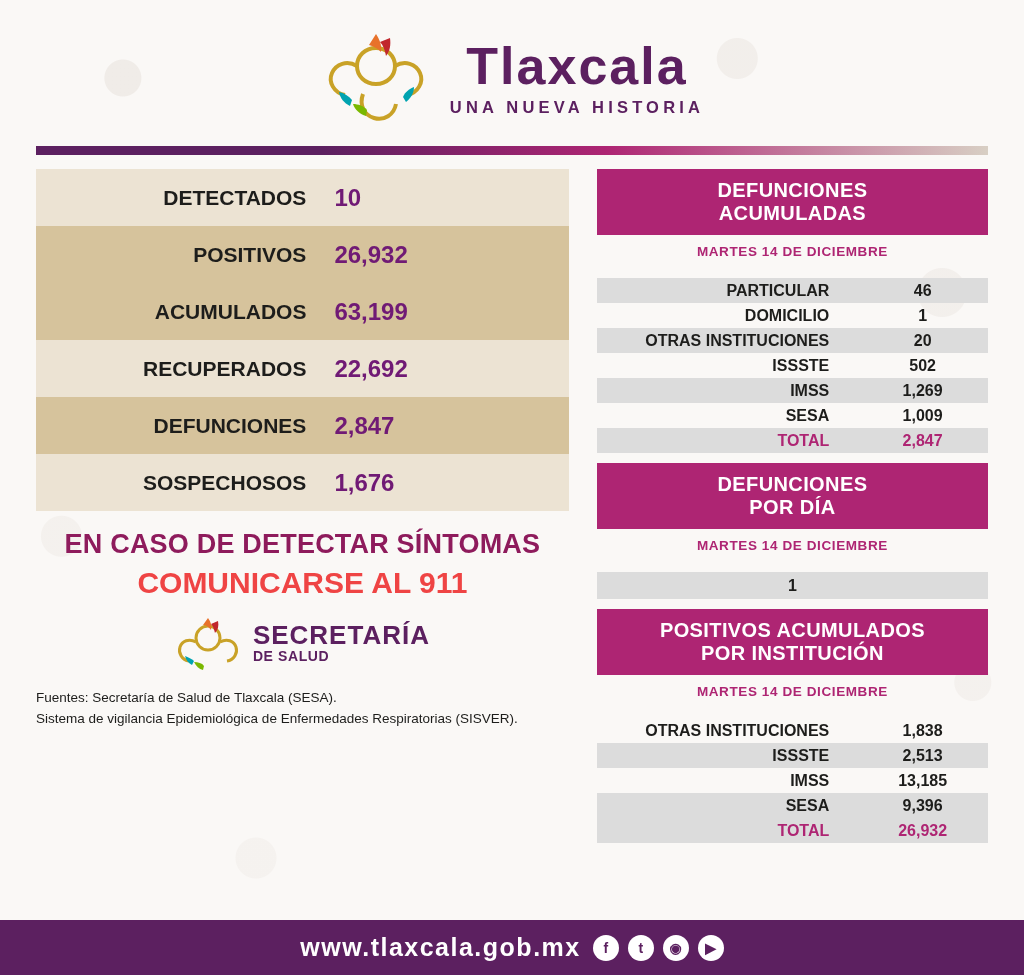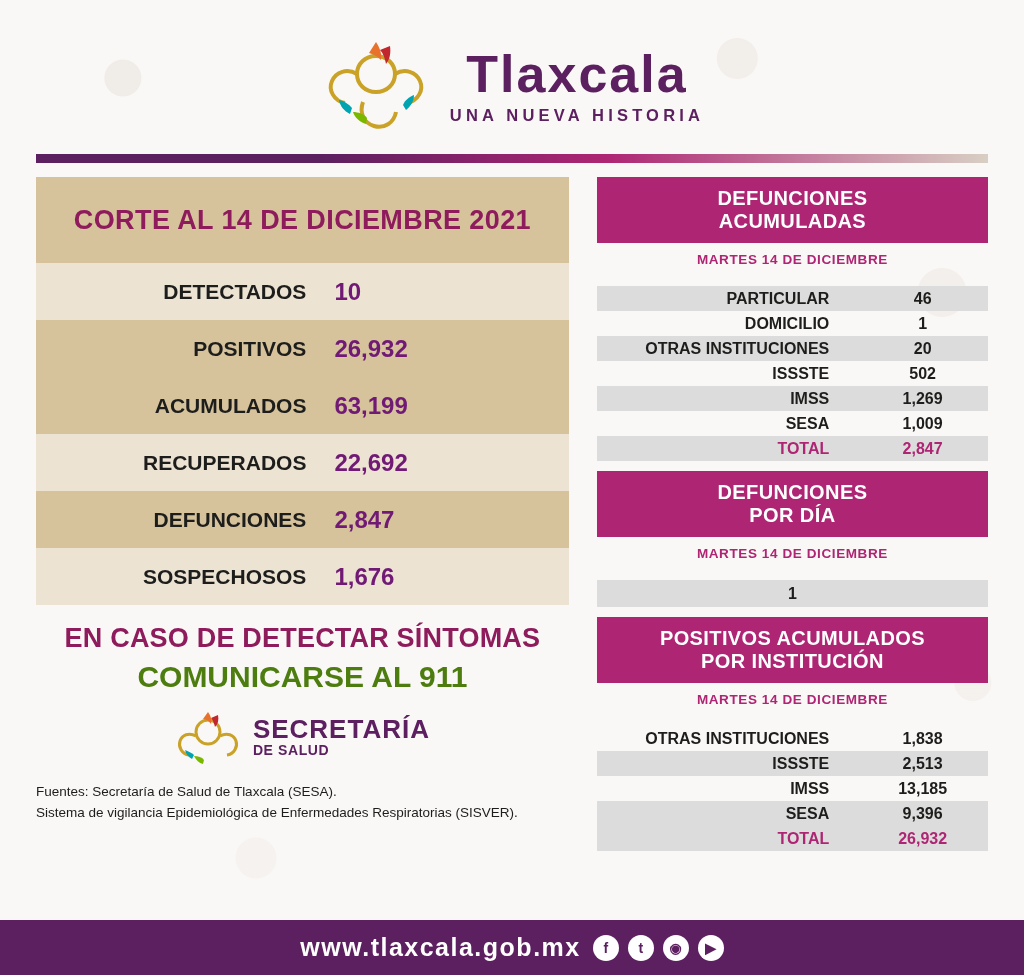--- a/index.html
+++ b/index.html
@@ -32,21 +32,21 @@
       radial-gradient(circle at 25% 88%, rgba(210,200,190,0.12) 0 20px, transparent 21px);
     z-index: 0;
   }
   .content { position: relative; z-index: 2; }
 
   
   .logo-row {
     display: flex;
     align-items: center;
     justify-content: center;
-    padding-top: 32px;
+    padding-top: 24px;
     gap: 18px;
   }
   .logo-mark { width: 112px; height: 104px; }
   .logo-text { display: flex; flex-direction: column; align-items: center; }
   .logo-title {
     font-size: 52px;
     font-weight: bold;
     letter-spacing: 2px;
     color: #5c2060;
   }
@@ -131,21 +131,21 @@
   }
   .sintomas .l1 {
     font-size: 27px;
     font-weight: bold;
     color: #8e1b5c;
     letter-spacing: .2px;
   }
   .sintomas .l2 {
     font-size: 30px;
     font-weight: bold;
-    color: #4d7c0f;
+    color: #ef4444;
     margin-top: 6px;
   }
   .sec-salud {
     display: flex;
     align-items: center;
     justify-content: center;
     gap: 12px;
     margin-top: 12px;
   }
   .sec-salud .mark { width: 66px; height: 62px; }
@@ -267,23 +267,20 @@
         <span class="logo-sub">UNA NUEVA HISTORIA</span>
       </span>
     </div>
 
     <div class="grad-bar"></div>
 
 
     <div class="main">
 
       <div class="col-left">
-        <div class="corte-head">
-          <span>CORTE AL 14 DE DICIEMBRE 2021</span>
-        </div>
 
         <div class="lrow plain">
           <span class="lbl">DETECTADOS</span>
           <span class="val">10</span>
         </div>
         <div class="lrow alt">
           <span class="lbl">POSITIVOS</span>
           <span class="val">26,932</span>
         </div>
         <div class="lrow alt">

